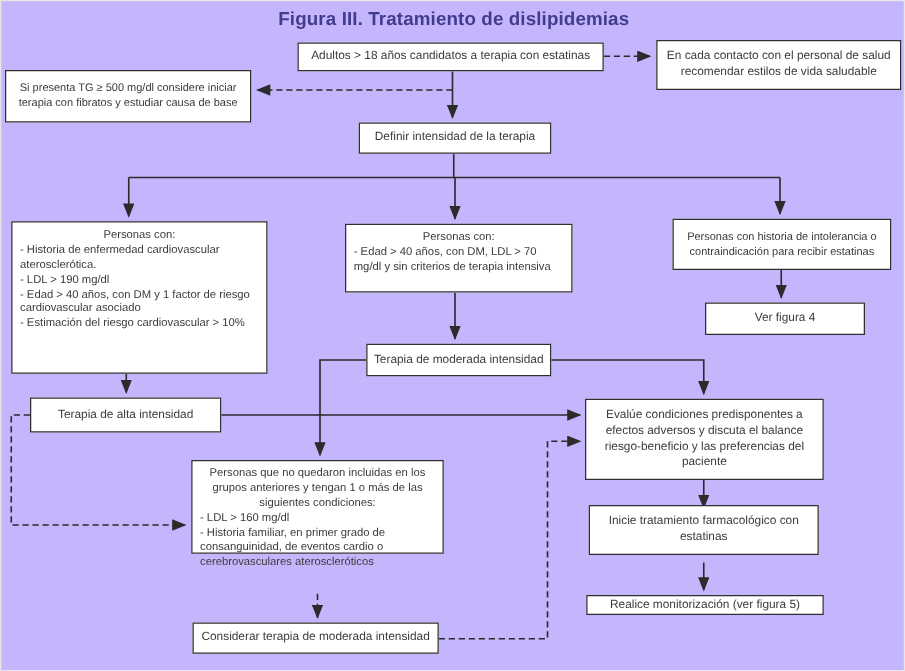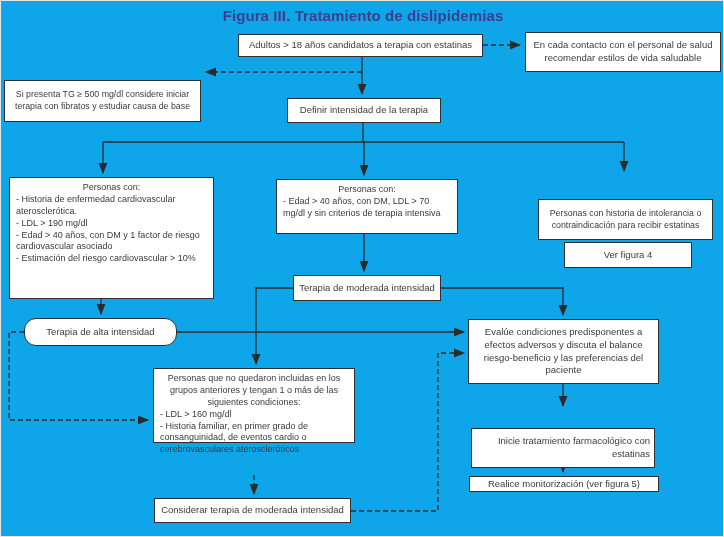--- a/index.html
+++ b/index.html
@@ -1,19 +1,19 @@
 <!DOCTYPE html>
 <html><head>
 <meta charset="utf-8">
 <style>
   html,body{margin:0;padding:0;background:#ffffff;}
   #canvas{
     position:relative;
     width:724px;height:537px;
-    background:#0ea5e9;
+    background:#c4b5fd;
     font-family:"Liberation Sans", sans-serif;
     color:#3b3b3b;
     overflow:hidden;
     border:1px solid #e6e6e6;
     box-sizing:border-box;
   }
   #figure-title{
     position:absolute;left:0;top:6px;width:724px;
     text-align:center;
     font-size:15px;font-weight:bold;
@@ -25,21 +25,21 @@
     position:absolute;
     border:1.4px solid #2f2f2f;
     background:#ffffff;
     box-sizing:border-box;
     display:flex;flex-direction:column;
     align-items:center;justify-content:center;
     text-align:center;
     font-size:9.5px;line-height:1.32;
     padding:2px 4px;
   }
-  .node.small{font-size:8.8px;margin-top:24px;}
+  .node.small{font-size:8.8px;}
   .node.list-node{
     font-size:9px;
     align-items:stretch;justify-content:flex-start;
     text-align:left;
     padding:4px 6px 3px 6px;
   }
   .node-title{text-align:center;}
   .node-item{text-align:left;}
 </style>
 </head>
@@ -100,29 +100,29 @@
     <div class="node-title">Personas con:</div>
     <div class="node-item">- Edad &gt; 40 años, con DM, LDL &gt; 70 mg/dl y sin criterios de terapia intensiva</div>
   </div>
 
   <div class="node small" style="left:537px;top:174px;width:175px;height:41px;">Personas con historia de intolerancia o contraindicación para recibir estatinas</div>
 
   <div class="node" style="left:563px;top:241px;width:128px;height:26px;">Ver figura 4</div>
 
   <div class="node" style="left:292px;top:274px;width:148px;height:26px;">Terapia de moderada intensidad</div>
 
-  <div class="node" style="left:23px;top:317px;width:153px;height:28px;border-radius:12px;">Terapia de alta intensidad</div>
+  <div class="node" style="left:23px;top:317px;width:153px;height:28px;">Terapia de alta intensidad</div>
 
   <div class="node list-node" style="left:152px;top:367px;width:202px;height:75px;">
     <div class="node-title">Personas que no quedaron incluidas en los grupos anteriores y tengan 1 o más de las siguientes condiciones:</div>
     <div class="node-item">- LDL &gt; 160 mg/dl</div>
     <div class="node-item">- Historia familiar, en primer grado de consanguinidad, de eventos cardio o cerebrovasculares ateroscleróticos</div>
   </div>
 
   <div class="node" style="left:467px;top:318px;width:191px;height:65px;">Evalúe condiciones predisponentes a efectos adversos y discuta el balance riesgo-beneficio y las preferencias del paciente</div>
 
-  <div class="node" style="left:470px;top:427px;width:184px;height:40px;text-align:right;">Inicie tratamiento farmacológico con estatinas</div>
+  <div class="node" style="left:470px;top:403px;width:184px;height:40px;">Inicie tratamiento farmacológico con estatinas</div>
 
   <div class="node" style="left:468px;top:475px;width:190px;height:16px;">Realice monitorización (ver figura 5)</div>
 
   <div class="node" style="left:153px;top:497px;width:197px;height:25px;">Considerar terapia de moderada intensidad</div>
 
 </div>
 
 </body></html>

